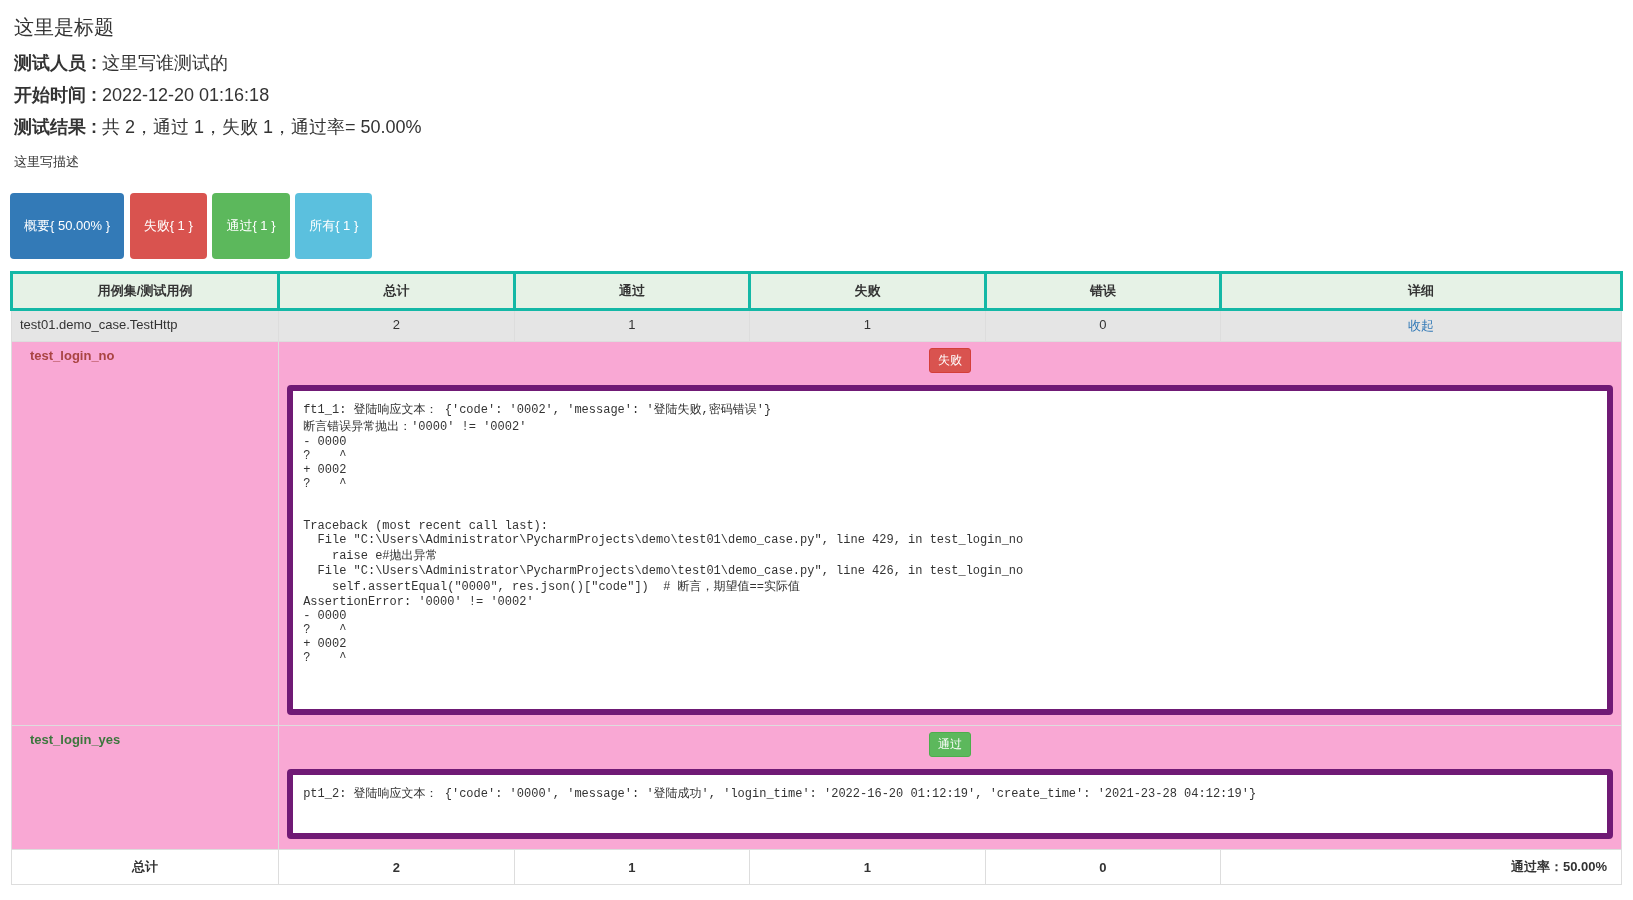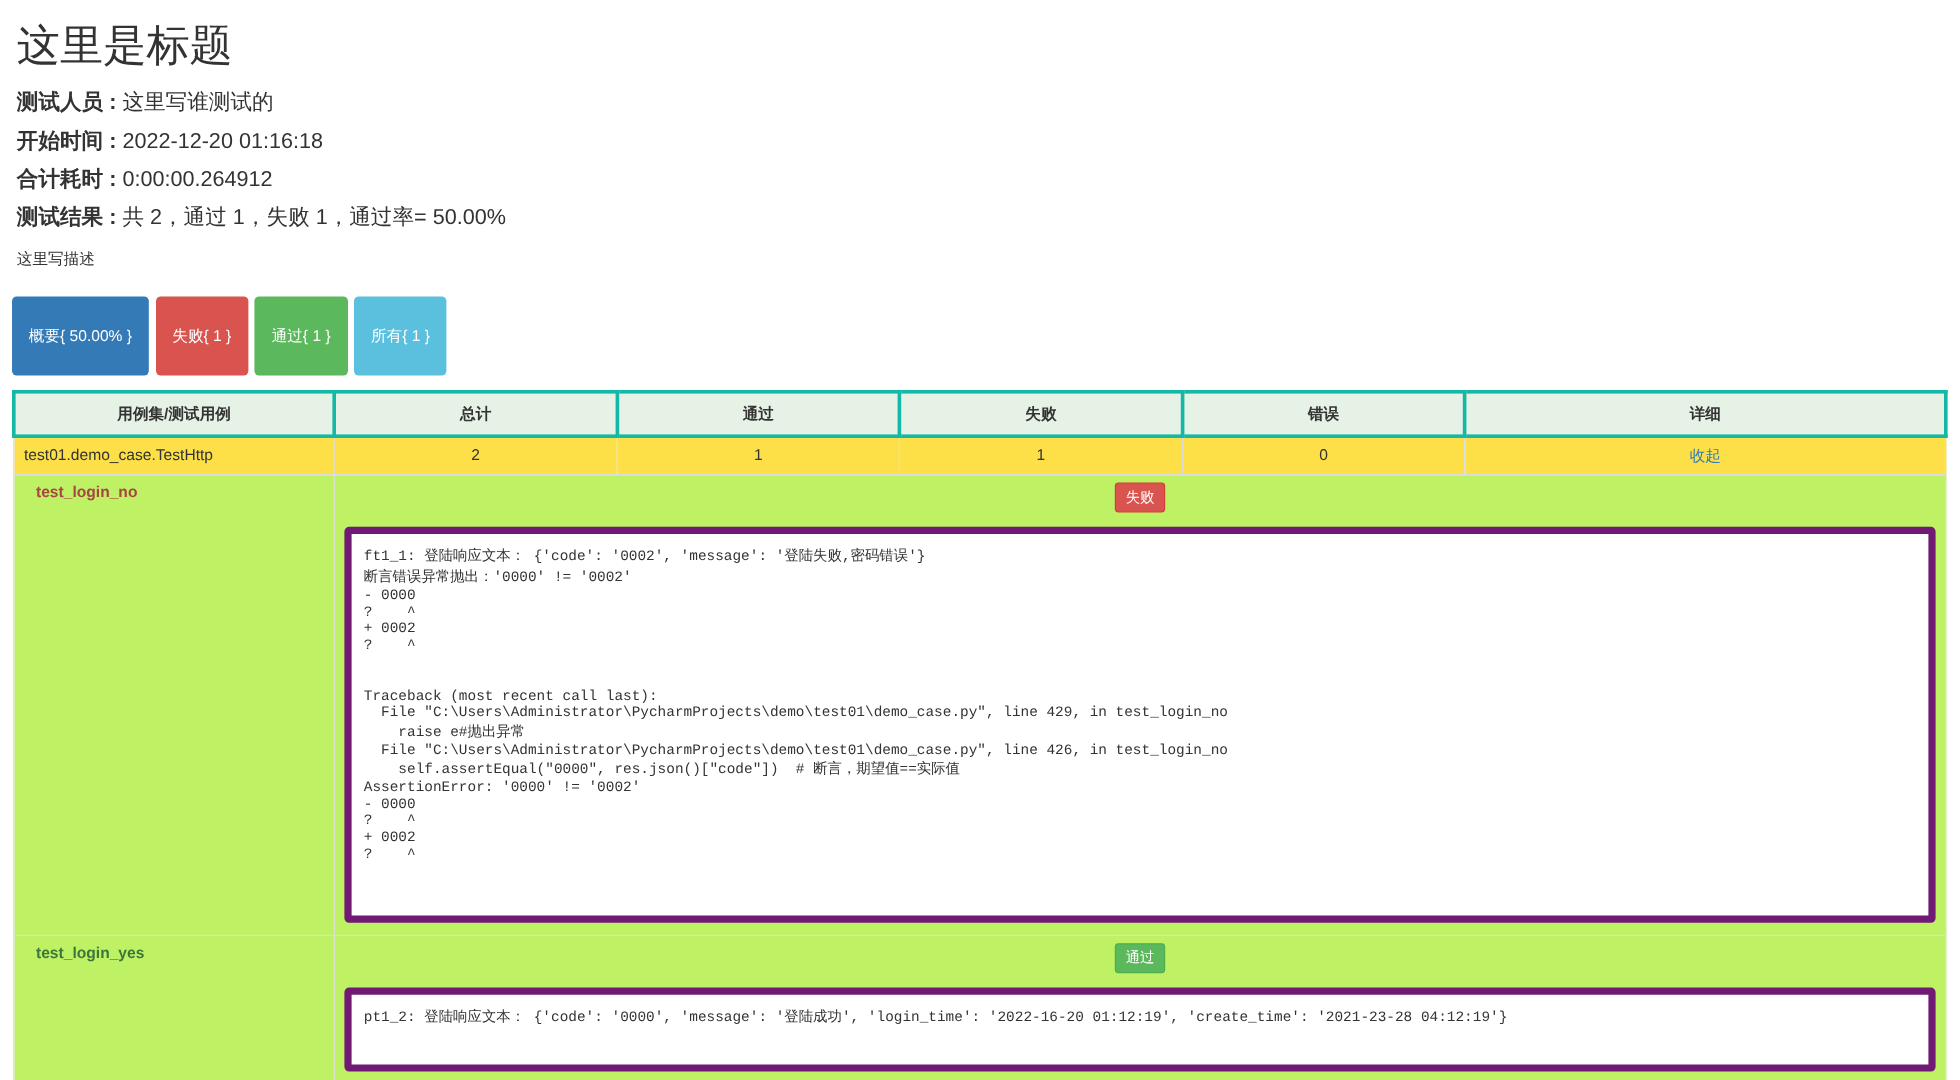--- a/index.html
+++ b/index.html
@@ -7,21 +7,21 @@
       font-family: "Helvetica Neue", Helvetica, Arial, "Microsoft YaHei", sans-serif;
       font-size: 13px;
       color: #333;
       background: #fff;
       padding: 0;
     }
     .header {
       padding: 14px 14px 8px 14px;
     }
     .header h1 {
-      font-size: 36px;
+      font-size: 20px;
       font-weight: 500;
       margin-bottom: 10px;
       color: #333;
     }
     .header .meta {
       font-size: 18px;
       color: #333;
       margin-bottom: 8px;
     }
     .header .meta .label { font-weight: 700; }
@@ -55,24 +55,24 @@
     }
     thead.top th {
       background: #e6f2e6;
       color: #333;
       font-weight: 700;
       padding: 8px 8px;
       border: 3px solid #14b8a6;
       text-align: center;
     }
     tbody td, tbody th { border: 1px solid #ddd; text-align: center; padding: 6px 8px; vertical-align: top; }
-    tr.suite-row td { background: #fde047; }
+    tr.suite-row td { background: #e5e5e5; }
     tr.suite-row td:first-child { text-align: left; }
     tr.suite-row td a.collapse-link { color: #337ab7; cursor: pointer; text-decoration: none; }
-    tr.case-row td { background: #bef264; }
+    tr.case-row td { background: #f9a8d4; }
     tr.case-row td.case-name { color:#333; font-weight:600; text-align:left; padding-left:18px; }
     tr.case-row td.case-name.fail { color: #a94442; }
     tr.case-row td.case-name.pass { color: #3c763d; }
     tr.case-row td.case-body { text-align: left; padding:0; }
     .badge {
       display:inline-block;
       padding: 3px 8px;
       border-radius:3px;
       color:#fff;
       font-size:12px;
@@ -114,23 +114,20 @@
 
 <div class="header">
   <h1>这里是标题</h1>
   <p class="meta">
     <span class="label">测试人员 :</span><span> 这里写谁测试的</span>
   </p>
   <p class="meta">
     <span class="label">开始时间 :</span><span> 2022-12-20 01:16:18</span>
   </p>
   <p class="meta">
-    <span class="label">合计耗时 :</span><span> 0:00:00.264912</span>
-  </p>
-  <p class="meta">
     <span class="label">测试结果 :</span><span> 共 2，通过 1，失败 1，通过率= 50.00%</span>
   </p>
   <p class="desc">这里写描述</p>
 </div>
 
 <div class="btn-row">
   <button class="btn btn-blue">概要{ 50.00% }</button>
   <button class="btn btn-red">失败{ 1 }</button>
   <button class="btn btn-green">通过{ 1 }</button>
   <button class="btn btn-lightblue">所有{ 1 }</button>

